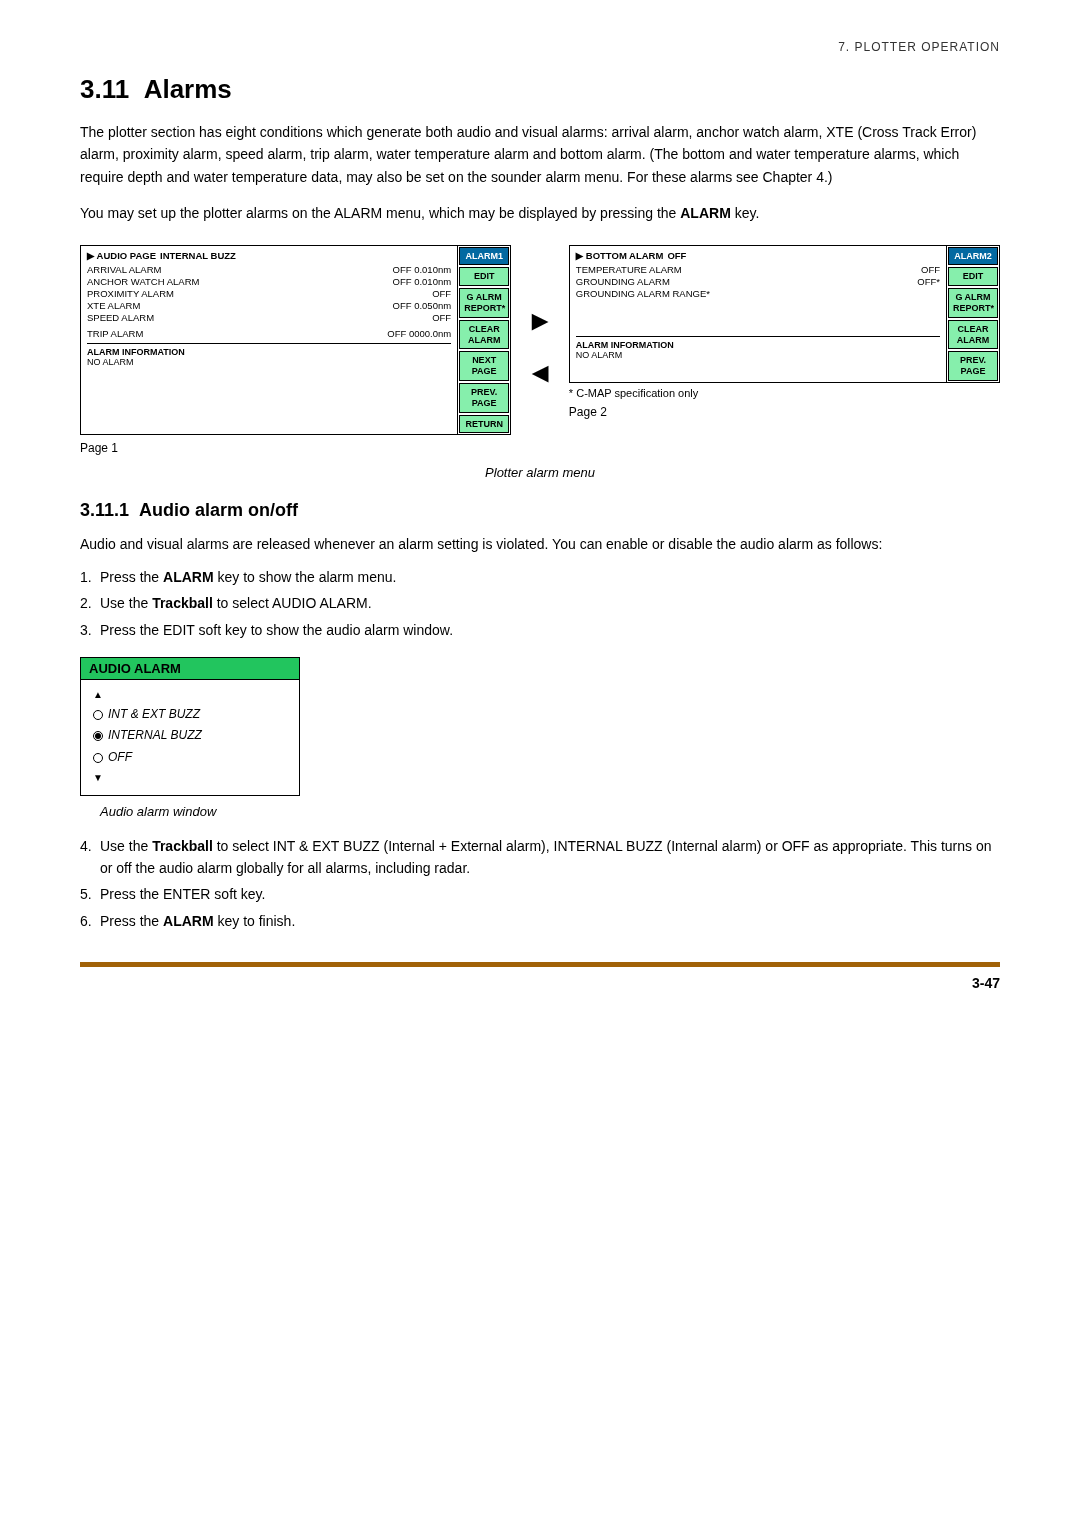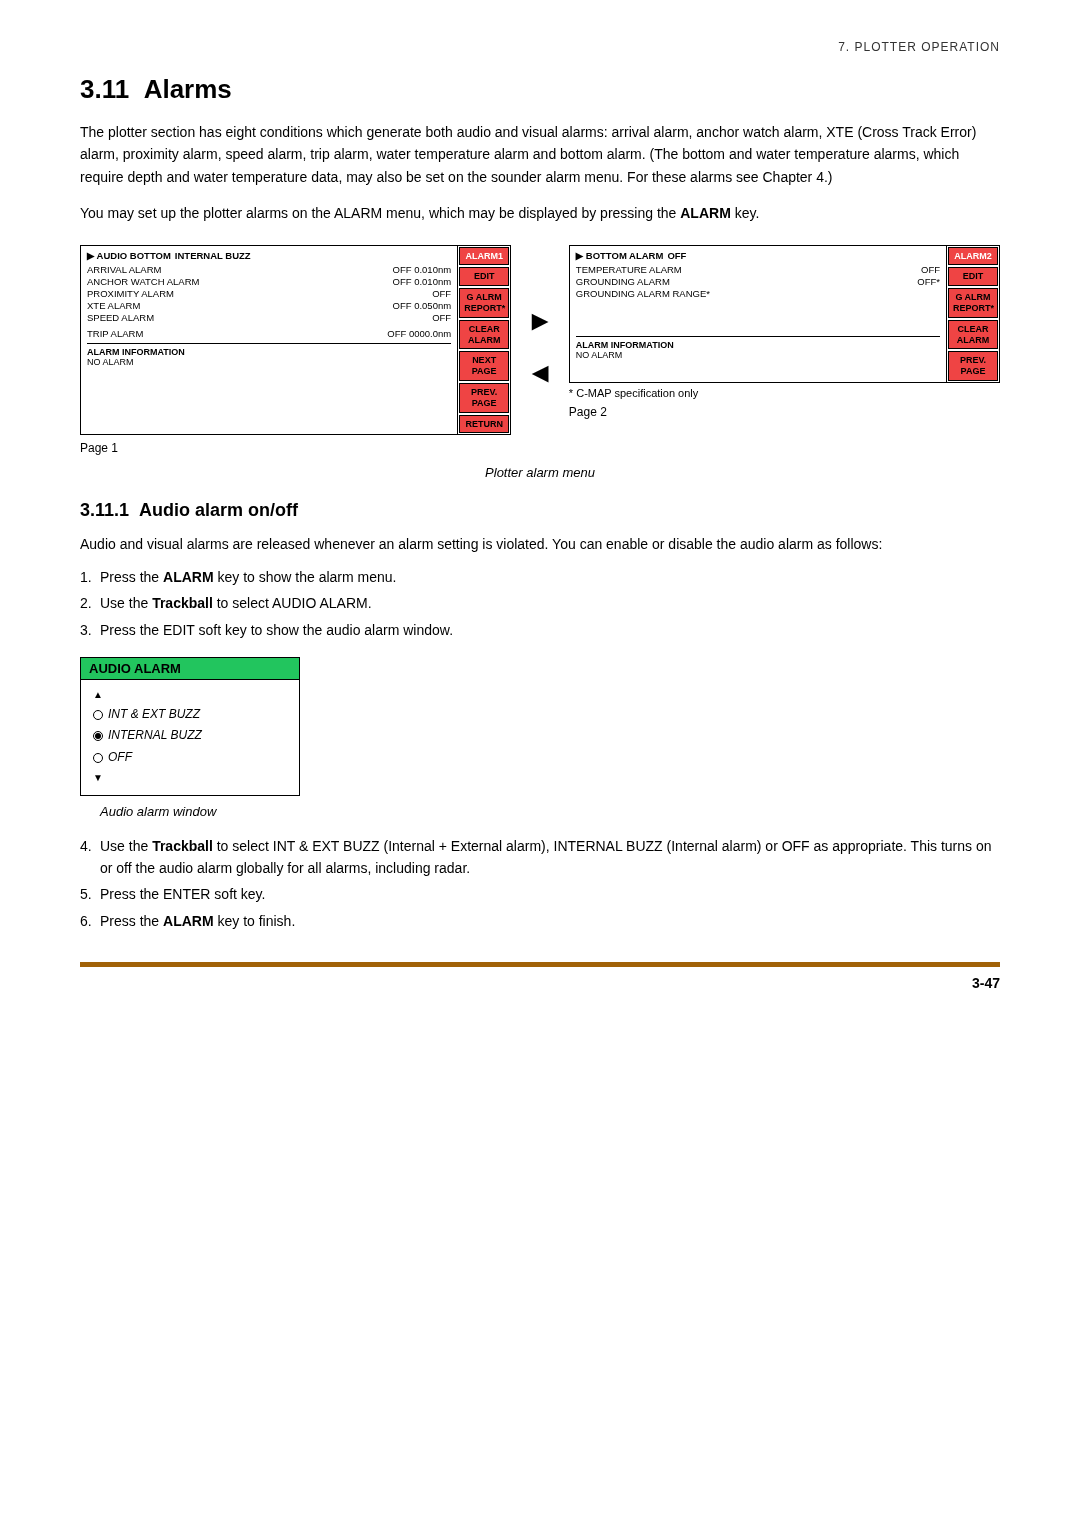--- a/index.html
+++ b/index.html
@@ -57,26 +57,26 @@
       display: flex;
       flex-direction: column;
       width: 52px;
     }
     .alarm-side-btn {
       border: 1px solid #000;
       padding: 3px 4px;
       font-size: 9px;
       font-weight: bold;
       text-align: center;
-      background: #ef4444;
+      background: #86efac;
       margin: 1px;
       line-height: 1.2;
     }
     .alarm-side-btn.highlighted {
-      background: #ef4444;
+      background: #0369a1;
       color: #fff;
     }
     .alarm-row {
       display: flex;
       justify-content: space-between;
       margin-bottom: 1px;
       font-size: 9.5px;
     }
     .alarm-row .label {
       flex: 1;
@@ -237,21 +237,21 @@
 <p class="alarm-menu-desc">
   You may set up the plotter alarms on the ALARM menu, which may be displayed by pressing the <strong>ALARM</strong> key.
 </p>
 
 <div class="diagrams-wrapper">
 
   <div class="alarm-page">
     <div class="alarm-diagram">
       <div class="alarm-main-panel">
         <div class="alarm-header-row">
-          <span>▶ AUDIO BOTTOM</span>
+          <span>▶ AUDIO PAGE</span>
           <span>INTERNAL BUZZ</span>
         </div>
         <div class="alarm-row">
           <span class="label">ARRIVAL ALARM</span>
           <span class="value">OFF 0.010nm</span>
         </div>
         <div class="alarm-row">
           <span class="label">ANCHOR WATCH ALARM</span>
           <span class="value">OFF 0.010nm</span>
         </div>

